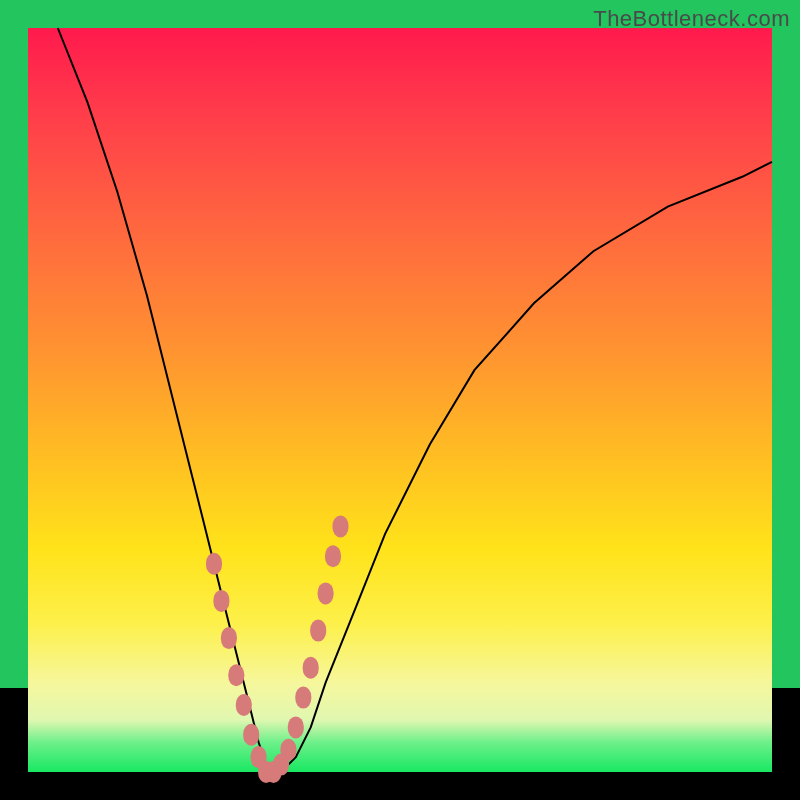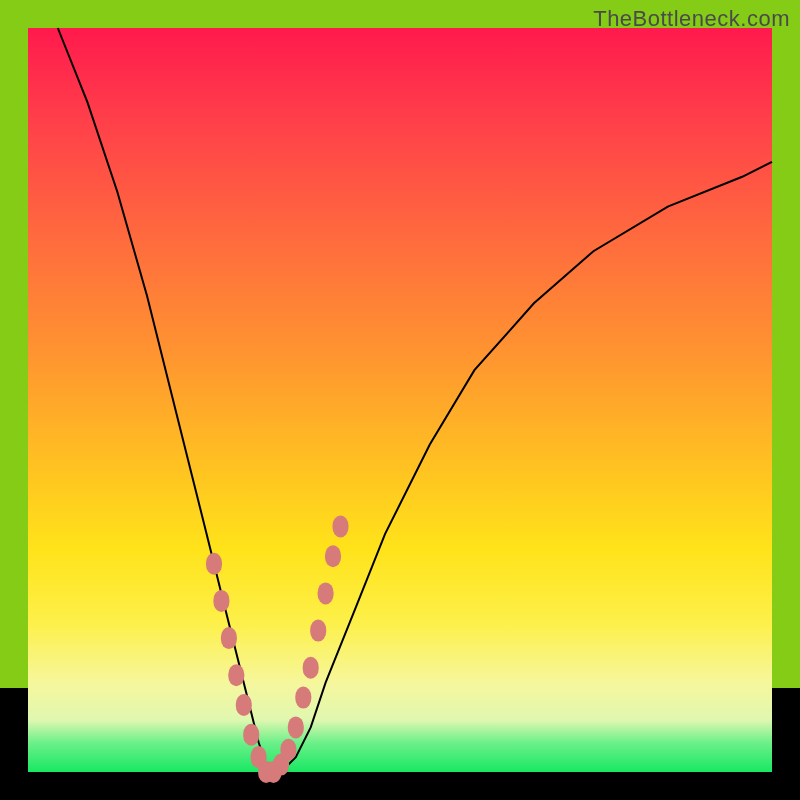--- a/index.html
+++ b/index.html
@@ -10,21 +10,21 @@
     background: #000;
     overflow: hidden;
     font-family: Arial, Helvetica, sans-serif;
   }
   .frame {
     position: absolute;
     left: 0;
     top: 0;
     width: 800px;
     height: 688px;
-    background: #84cc16;
+    background: #22c55e;
   }
   .plot-area {
     position: absolute;
     left: 28px;
     top: 28px;
     width: 744px;
     height: 744px;
     
     background: linear-gradient(
       to bottom,

